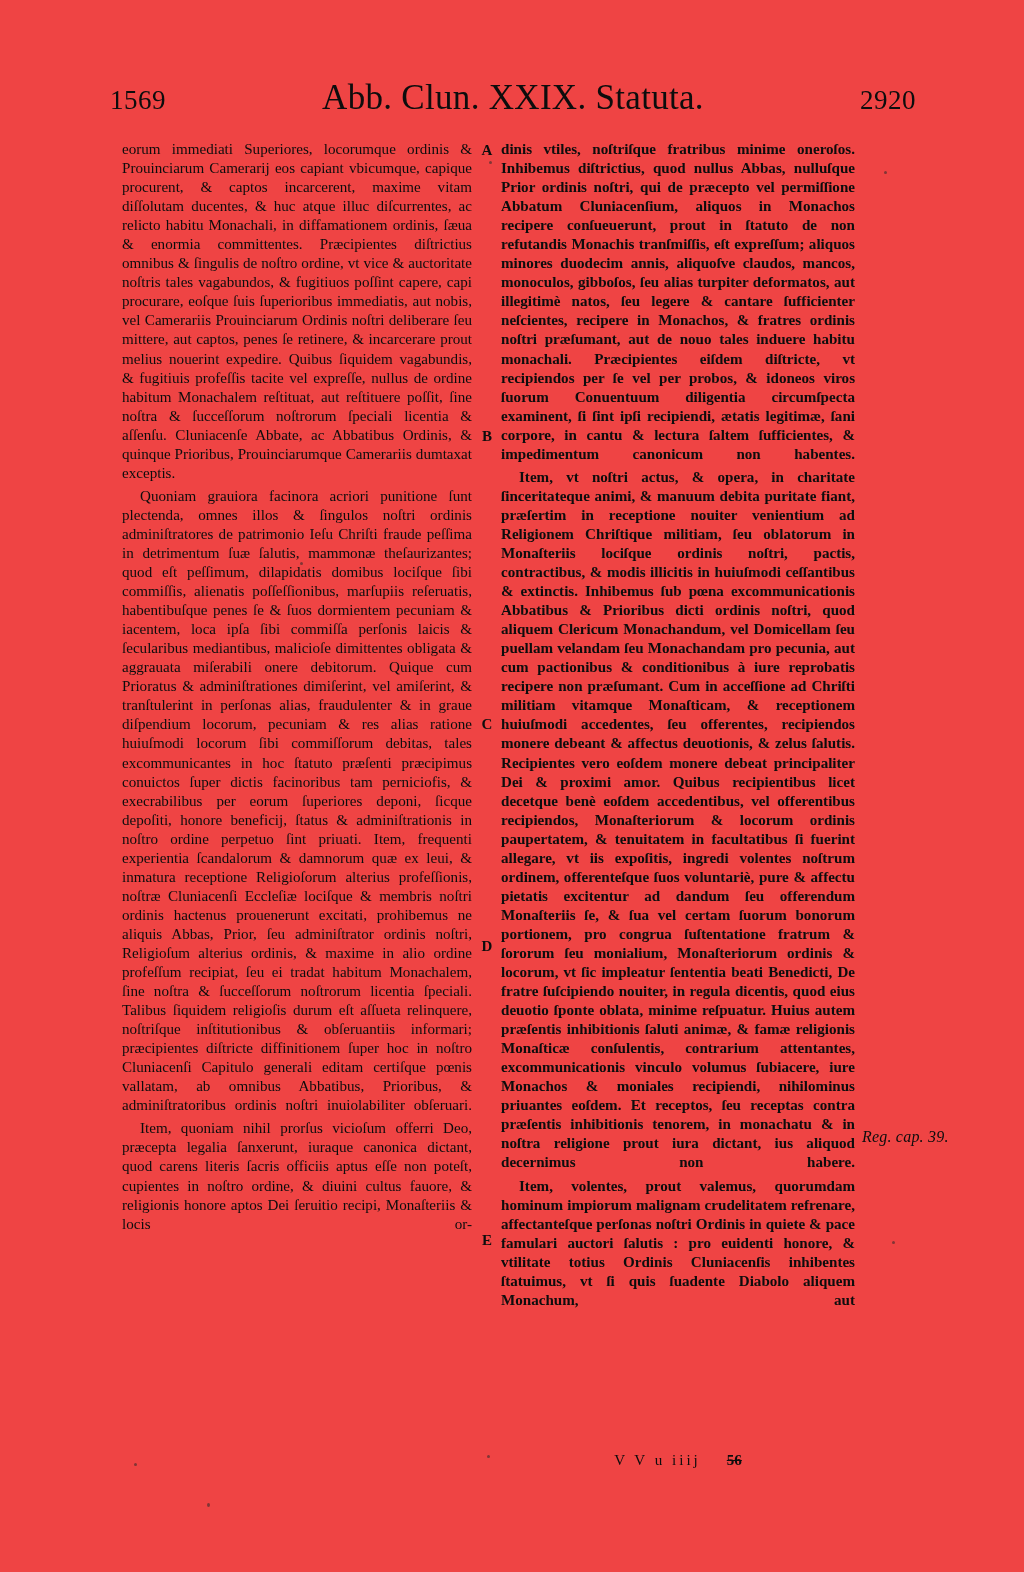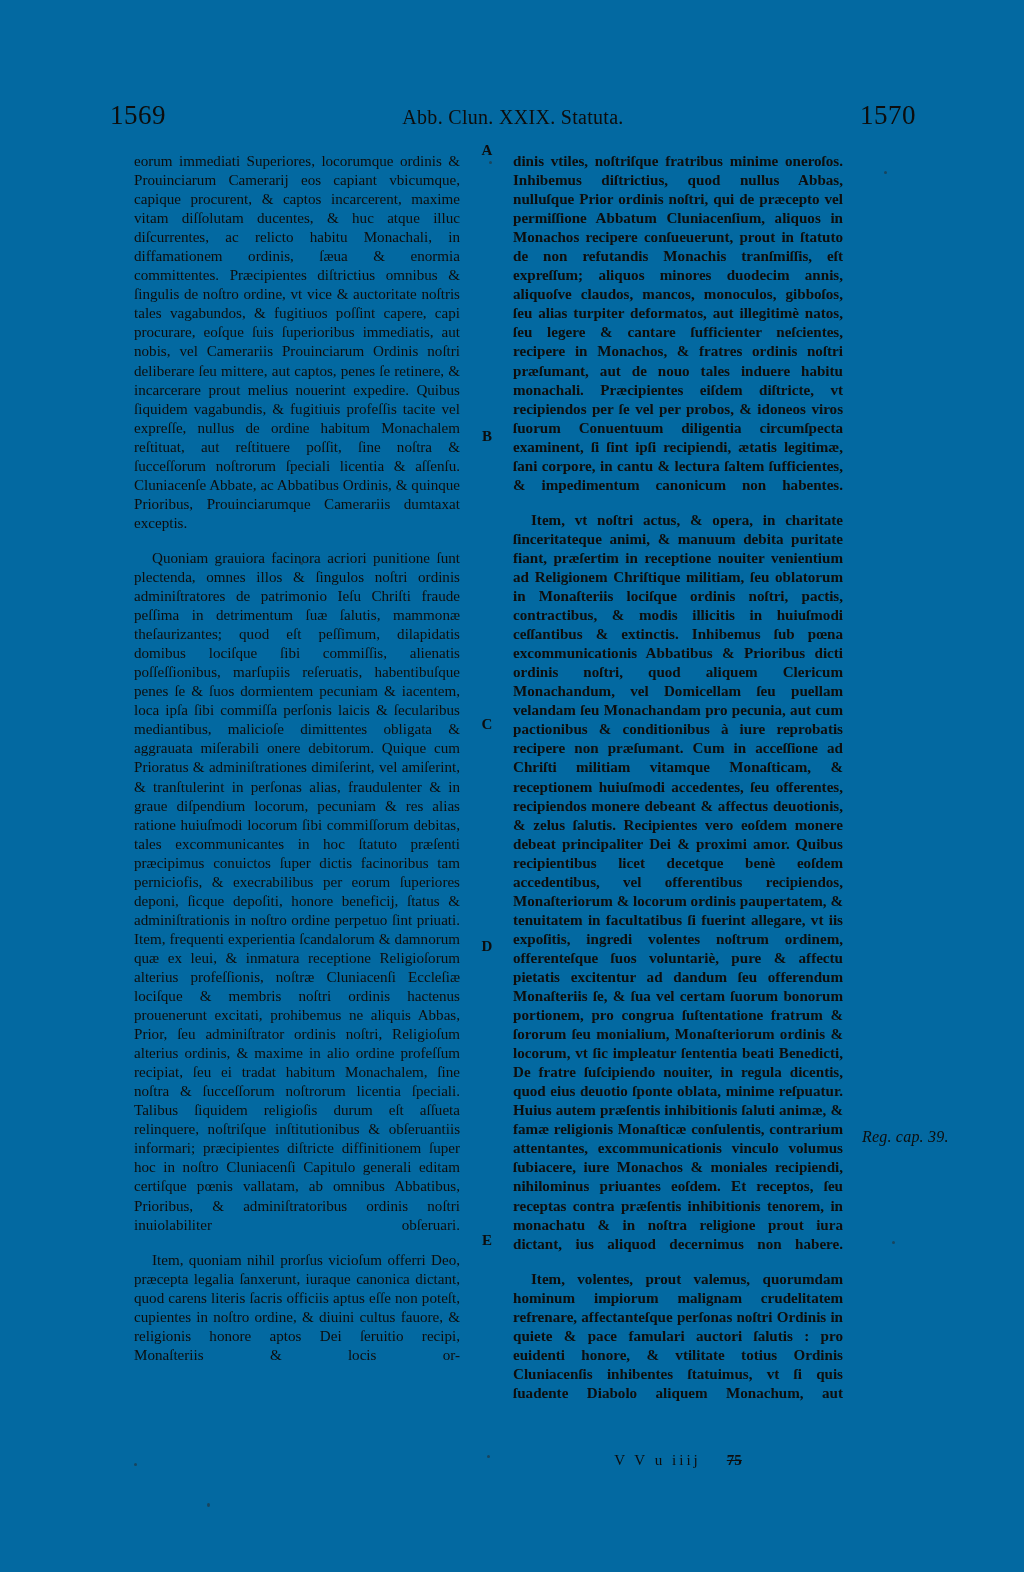--- a/index.html
+++ b/index.html
@@ -12,44 +12,43 @@
     height: 1572px;
     position: relative;
     font-family: "Liberation Serif", "DejaVu Serif", serif;
     color: #0d0d0d;
     overflow: hidden;
   }
 
   .page {
     position: absolute;
     inset: 0;
-    background: #0369a1;
+    background: #ef4444;
   }
 
   
   .runhead {
     position: absolute;
     left: 110px;
     top: 78px;
     width: 806px;
     height: 40px;
     display: flex;
     align-items: baseline;
     justify-content: space-between;
   }
   .folio {
     font-size: 27px;
     letter-spacing: 0.5px;
     font-family: "Liberation Serif", serif;
   }
   .runtitle {
-    font-size: 20px;
+    font-size: 35px;
     letter-spacing: 0.3px;
     white-space: nowrap;
-    margin-top: 28px;
   }
 
   
   .columns {
     position: absolute;
     left: 0;
     top: 136px;
     width: 1024px;
   }
   .col {
@@ -58,21 +57,21 @@
     font-size: 15.1px;
     line-height: 19.05px;
     text-align: justify;
     text-justify: inter-word;
     hyphens: manual;
   }
   .col-left  { left: 118px;  width: 358px; }
   .col-right { left: 497px;  width: 362px; font-weight: bold; }
 
   .col p {
-    margin: 16px;
+    margin: 4px;
     text-indent: 0;
   }
   .col p.indent {
     text-indent: 18px;
   }
   
   .col p.just-all {
     text-align-last: justify;
   }
 
@@ -125,21 +124,21 @@
   }
 </style>
 </head>
 <body>
 
 <div class="page">
 
   <div class="runhead">
     <span class="folio">1569</span>
     <span class="runtitle">Abb. Clun. XXIX. Statuta.</span>
-    <span class="folio">1570</span>
+    <span class="folio">2920</span>
   </div>
 
   <div class="columns">
 
     <div class="col col-left">
       <p class="just-all">eorum immediati Superiores, locorumque ordinis &amp; Prouinciarum Camerarij eos capiant vbicumque, capique procurent, &amp; captos incarcerent, maxime vitam diſſolutam ducentes, &amp; huc atque illuc diſcurrentes, ac relicto habitu Monachali, in diffamationem ordinis, ſæua &amp; enormia committentes. Præcipientes diſtrictius omnibus &amp; ſingulis de noſtro ordine, vt vice &amp; auctoritate noſtris tales vagabundos, &amp; fugitiuos poſſint capere, capi procurare, eoſque ſuis ſuperioribus immediatis, aut nobis, vel Camerariis Prouinciarum Ordinis noſtri deliberare ſeu mittere, aut captos, penes ſe retinere, &amp; incarcerare prout melius nouerint expedire. Quibus ſiquidem vagabundis, &amp; fugitiuis profeſſis tacite vel expreſſe, nullus de ordine habitum Monachalem reſtituat, aut reſtituere poſſit, ſine noſtra &amp; ſucceſſorum noſtrorum ſpeciali licentia &amp; aſſenſu. Cluniacenſe Abbate, ac Abbatibus Ordinis, &amp; quinque Prioribus, Prouinciarumque Camerariis dumtaxat exceptis.</p>
       <p class="indent just-all">Quoniam grauiora facinora acriori punitione ſunt plectenda, omnes illos &amp; ſingulos noſtri ordinis adminiſtratores de patrimonio Ieſu Chriſti fraude peſſima in detrimentum ſuæ ſalutis, mammonæ theſaurizantes; quod eſt peſſimum, dilapidatis domibus lociſque ſibi commiſſis, alienatis poſſeſſionibus, marſupiis reſeruatis, habentibuſque penes ſe &amp; ſuos dormientem pecuniam &amp; iacentem, loca ipſa ſibi commiſſa perſonis laicis &amp; ſecularibus mediantibus, malicioſe dimittentes obligata &amp; aggrauata miſerabili onere debitorum. Quique cum Prioratus &amp; adminiſtrationes dimiſerint, vel amiſerint, &amp; tranſtulerint in perſonas alias, fraudulenter &amp; in graue diſpendium locorum, pecuniam &amp; res alias ratione huiuſmodi locorum ſibi commiſſorum debitas, tales excommunicantes in hoc ſtatuto præſenti præcipimus conuictos ſuper dictis facinoribus tam perniciofis, &amp; execrabilibus per eorum ſuperiores deponi, ſicque depoſiti, honore beneficij, ſtatus &amp; adminiſtrationis in noſtro ordine perpetuo ſint priuati. Item, frequenti experientia ſcandalorum &amp; damnorum quæ ex leui, &amp; inmatura receptione Religioſorum alterius profeſſionis, noſtræ Cluniacenſi Eccleſiæ lociſque &amp; membris noſtri ordinis hactenus prouenerunt excitati, prohibemus ne aliquis Abbas, Prior, ſeu adminiſtrator ordinis noſtri, Religioſum alterius ordinis, &amp; maxime in alio ordine profeſſum recipiat, ſeu ei tradat habitum Monachalem, ſine noſtra &amp; ſucceſſorum noſtrorum licentia ſpeciali. Talibus ſiquidem religioſis durum eſt aſſueta relinquere, noſtriſque inſtitutionibus &amp; obſeruantiis informari; præcipientes diſtricte diffinitionem ſuper hoc in noſtro Cluniacenſi Capitulo generali editam certiſque pœnis vallatam, ab omnibus Abbatibus, Prioribus, &amp; adminiſtratoribus ordinis noſtri inuiolabiliter obſeruari.</p>
       <p class="indent just-all">Item, quoniam nihil prorſus vicioſum offerri Deo, præcepta legalia ſanxerunt, iuraque canonica dictant, quod carens literis ſacris officiis aptus eſſe non poteſt, cupientes in noſtro ordine, &amp; diuini cultus fauore, &amp; religionis honore aptos Dei ſeruitio recipi, Monaſteriis &amp; locis or-</p>
     </div>
 
@@ -152,21 +151,21 @@
     <div class="gutter-letter" style="top:6px">A</div>
     <div class="gutter-letter" style="top:292px">B</div>
     <div class="gutter-letter" style="top:580px">C</div>
     <div class="gutter-letter" style="top:802px">D</div>
     <div class="gutter-letter" style="top:1096px">E</div>
 
     <div class="marginal" style="top: 992px;">Reg. cap. 39.</div>
   </div>
 
   <div class="signature">
-    <span class="sig-mark">V V u iiij</span><span class="sig-num">75</span>
+    <span class="sig-mark">V V u iiij</span><span class="sig-num">56</span>
   </div>
 
   <div class="speck" style="left:489px; top:161px; width:3px; height:3px;"></div>
   <div class="speck" style="left:884px; top:171px; width:3px; height:3px;"></div>
   <div class="speck" style="left:300px; top:562px; width:3px; height:3px;"></div>
   <div class="speck" style="left:207px; top:1503px; width:3px; height:4px;"></div>
   <div class="speck" style="left:134px; top:1463px; width:3px; height:3px;"></div>
   <div class="speck" style="left:487px; top:1455px; width:3px; height:3px;"></div>
   <div class="speck" style="left:892px; top:1241px; width:3px; height:3px;"></div>
 </div>

